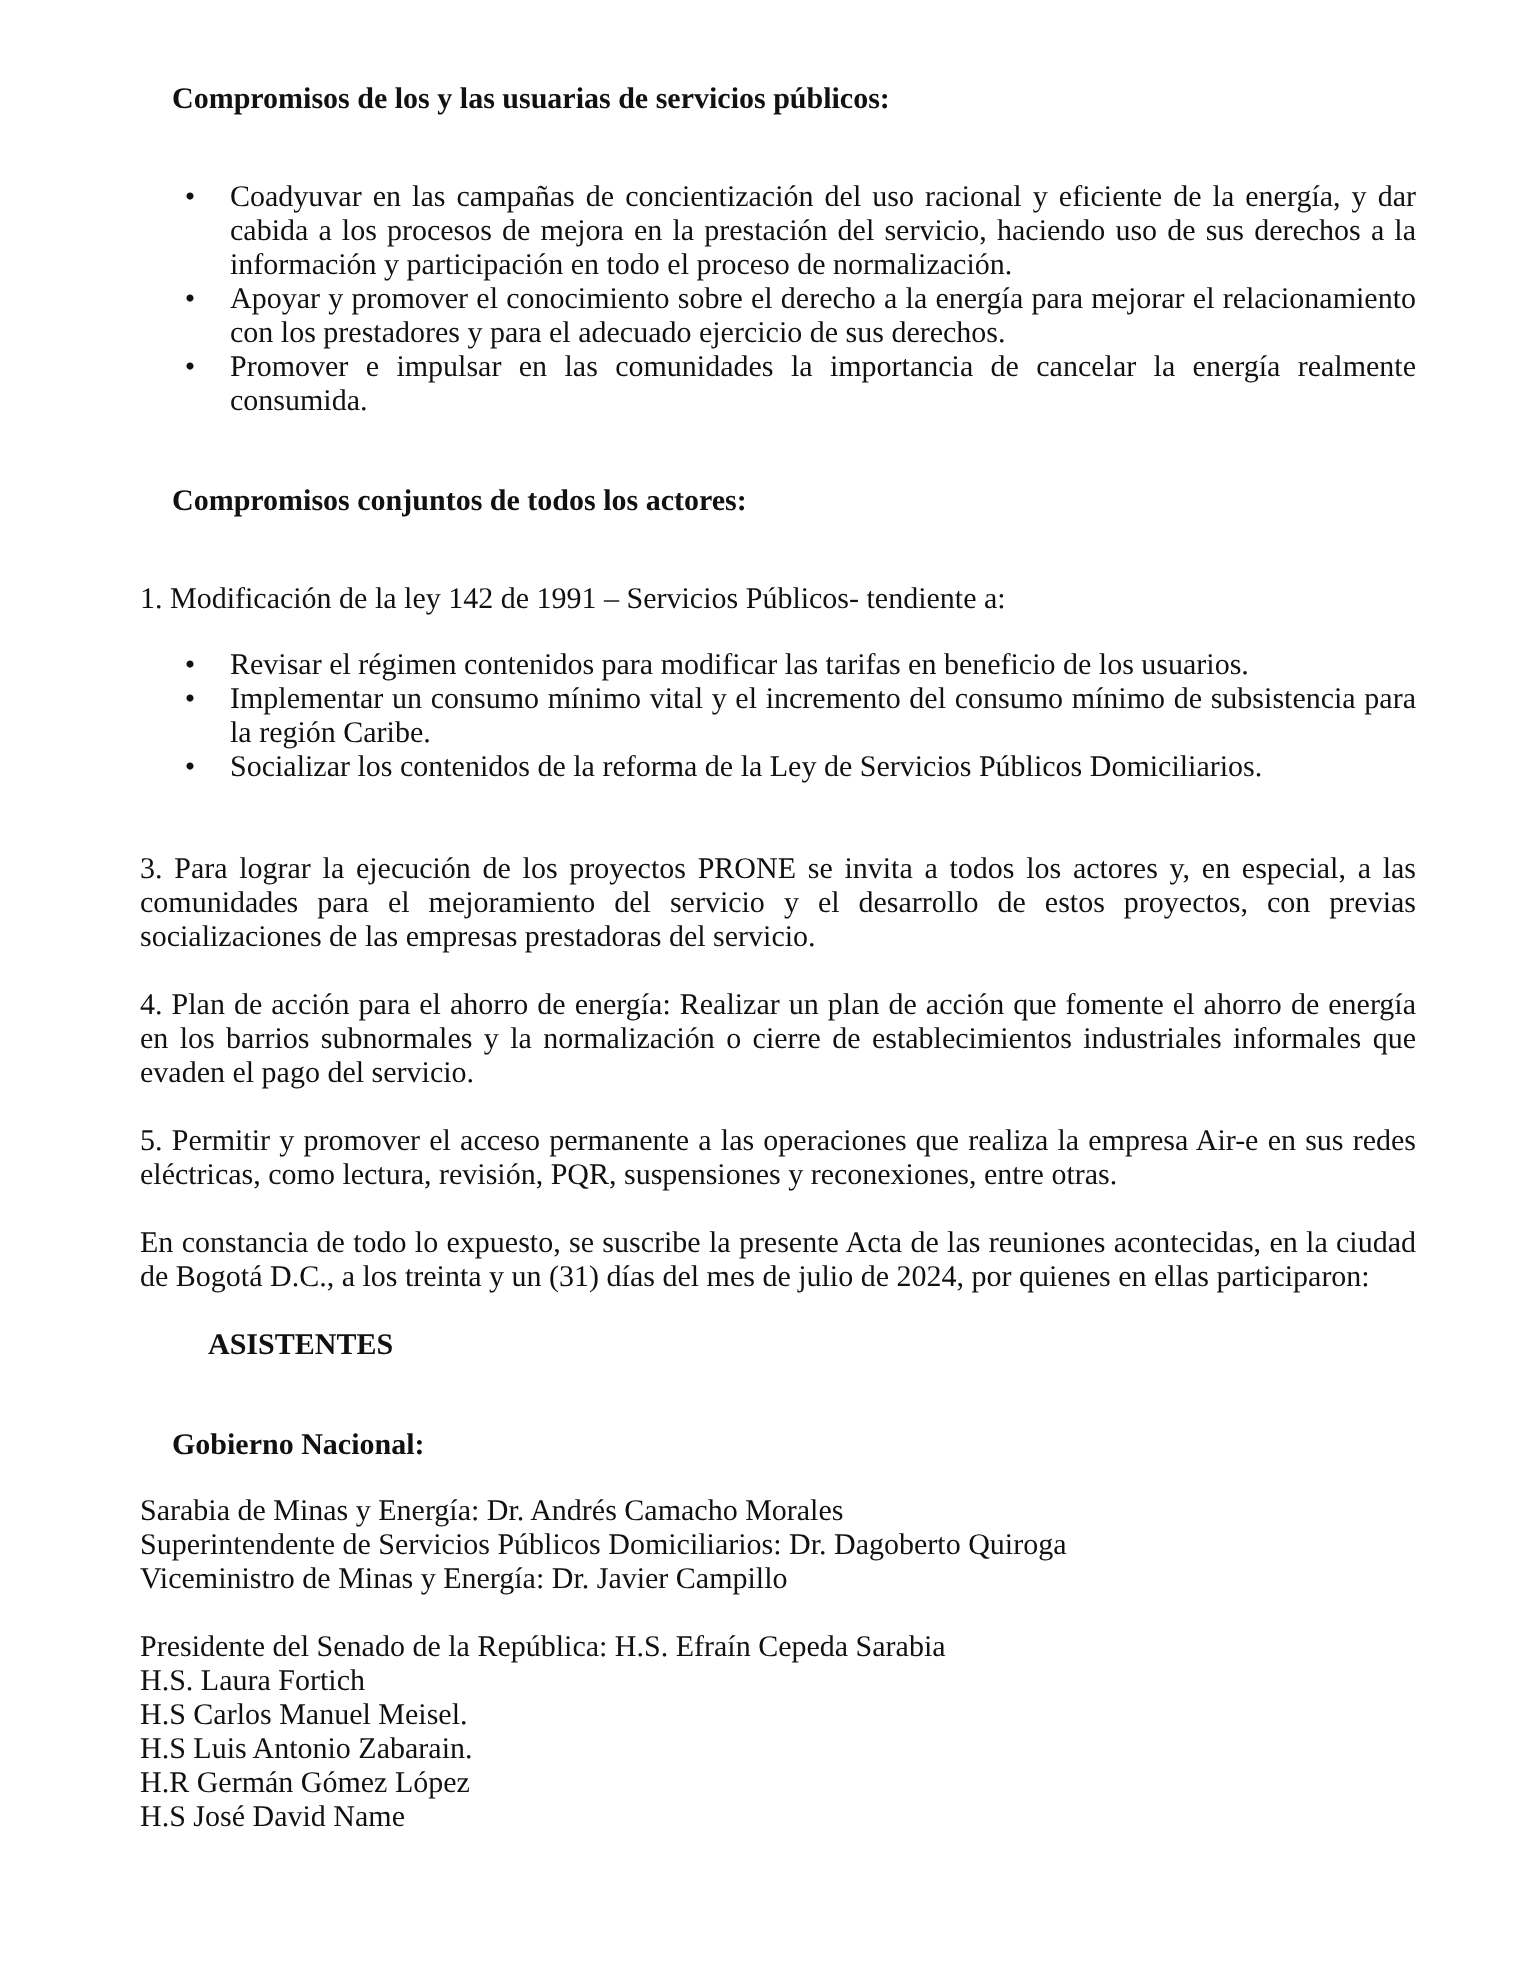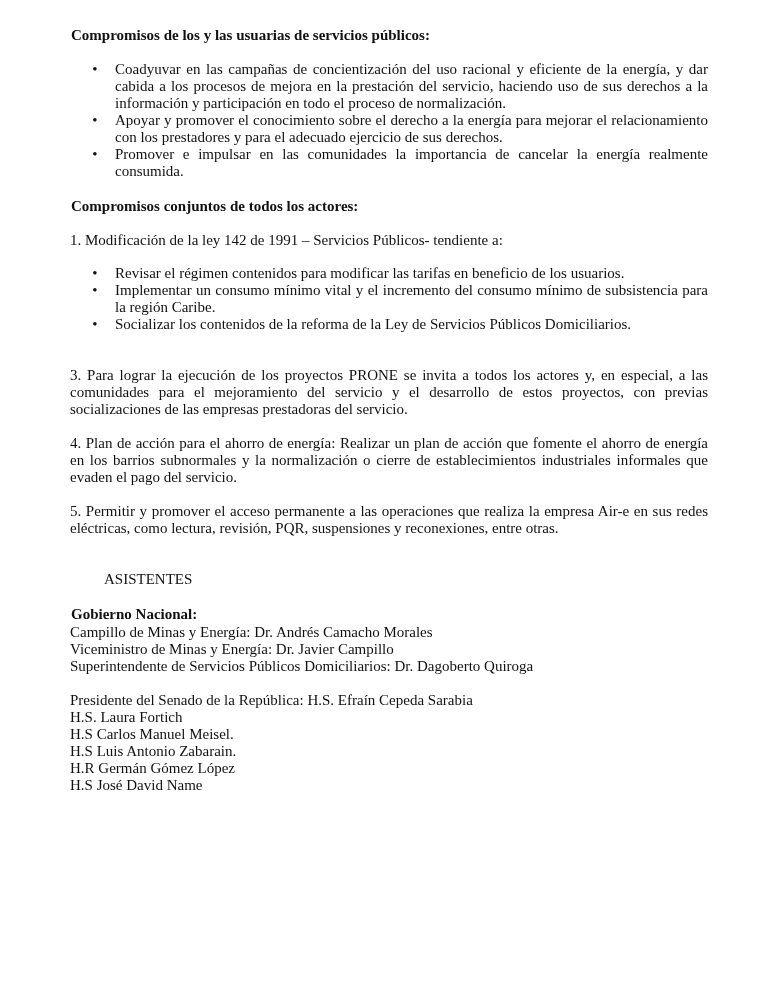--- a/index.html
+++ b/index.html
@@ -4,30 +4,30 @@
   <style>
     html, body { margin: 0; padding: 0; background: #ffffff; }
     body {
       width: 760px; height: 984px; overflow: hidden; position: relative;
       font-family: "Liberation Serif", "DejaVu Serif", serif;
       color: #111111;
       font-size: 15px;
       line-height: 17px;
     }
     .page { position: absolute; left: 70px; top: 26px; width: 638px; }
-    .heading { font-weight: bold; margin: 1px; }
+    .heading { font-weight: bold; margin: 16px; }
     p { margin: 0; text-align: justify; }
     ul.bullets { list-style: none; margin: 0; padding: 0; }
     ul.bullets li { position: relative; padding-left: 45px; text-align: justify; }
     ul.bullets li .dot {
       position: absolute; left: 20px; top: 0; width: 10px; text-align: center;
     }
     .gap-17 { height: 17px; }
     .gap-16 { height: 16px; }
-    .asis { font-weight: normal; padding-left: 34px; margin: 0; }
+    .asis { font-weight: bold; padding-left: 34px; margin: 0; }
     .plain-line { margin: 0; white-space: nowrap; }
   </style>
 </head>
 <body>
 
 <div class="page">
 
   <p class="heading">Compromisos de los y las usuarias de servicios públicos:</p>
   <div class="gap-16"></div>
   <ul class="bullets">
@@ -66,29 +66,30 @@
   </ul>
   <div class="gap-17"></div>
 
   <div class="gap-17"></div>
   <p>3. Para lograr la ejecución de los proyectos PRONE se invita a todos los actores y, en especial, a las comunidades para el mejoramiento del servicio y el desarrollo de estos proyectos, con previas socializaciones de las empresas prestadoras del servicio.</p>
   <div class="gap-17"></div>
   <p>4. Plan de acción para el ahorro de energía: Realizar un plan de acción que fomente el ahorro de energía en los barrios subnormales y la normalización o cierre de establecimientos industriales informales que evaden el pago del servicio.</p>
   <div class="gap-17"></div>
   <p>5. Permitir y promover el acceso permanente a las operaciones que realiza la empresa Air-e en sus redes eléctricas, como lectura, revisión, PQR, suspensiones y reconexiones, entre otras.</p>
   <div class="gap-17"></div>
+  <p>En constancia de todo lo expuesto, se suscribe la presente Acta de las reuniones acontecidas, en la ciudad de Bogotá D.C., a los treinta y un (31) días del mes de julio de 2024, por quienes en ellas participaron:</p>
   <div class="gap-17"></div>
 
   <p class="asis">ASISTENTES</p>
   <div class="gap-17"></div>
 
   <p class="heading">Gobierno Nacional:</p>
-  <p class="plain-line">Campillo de Minas y Energía: Dr. Andrés Camacho Morales</p>
+  <p class="plain-line">Sarabia de Minas y Energía: Dr. Andrés Camacho Morales</p>
+  <p class="plain-line">Superintendente de Servicios Públicos Domiciliarios: Dr. Dagoberto Quiroga</p>
   <p class="plain-line">Viceministro de Minas y Energía: Dr. Javier Campillo</p>
-  <p class="plain-line">Superintendente de Servicios Públicos Domiciliarios: Dr. Dagoberto Quiroga</p>
   <div class="gap-17"></div>
 
   <p class="plain-line">Presidente del Senado de la República: H.S. Efraín Cepeda Sarabia</p>
   <p class="plain-line">H.S. Laura Fortich</p>
   <p class="plain-line">H.S Carlos Manuel Meisel.</p>
   <p class="plain-line">H.S Luis Antonio Zabarain.</p>
   <p class="plain-line">H.R Germán Gómez López</p>
   <p class="plain-line">H.S José David Name</p>
 </div>
 

